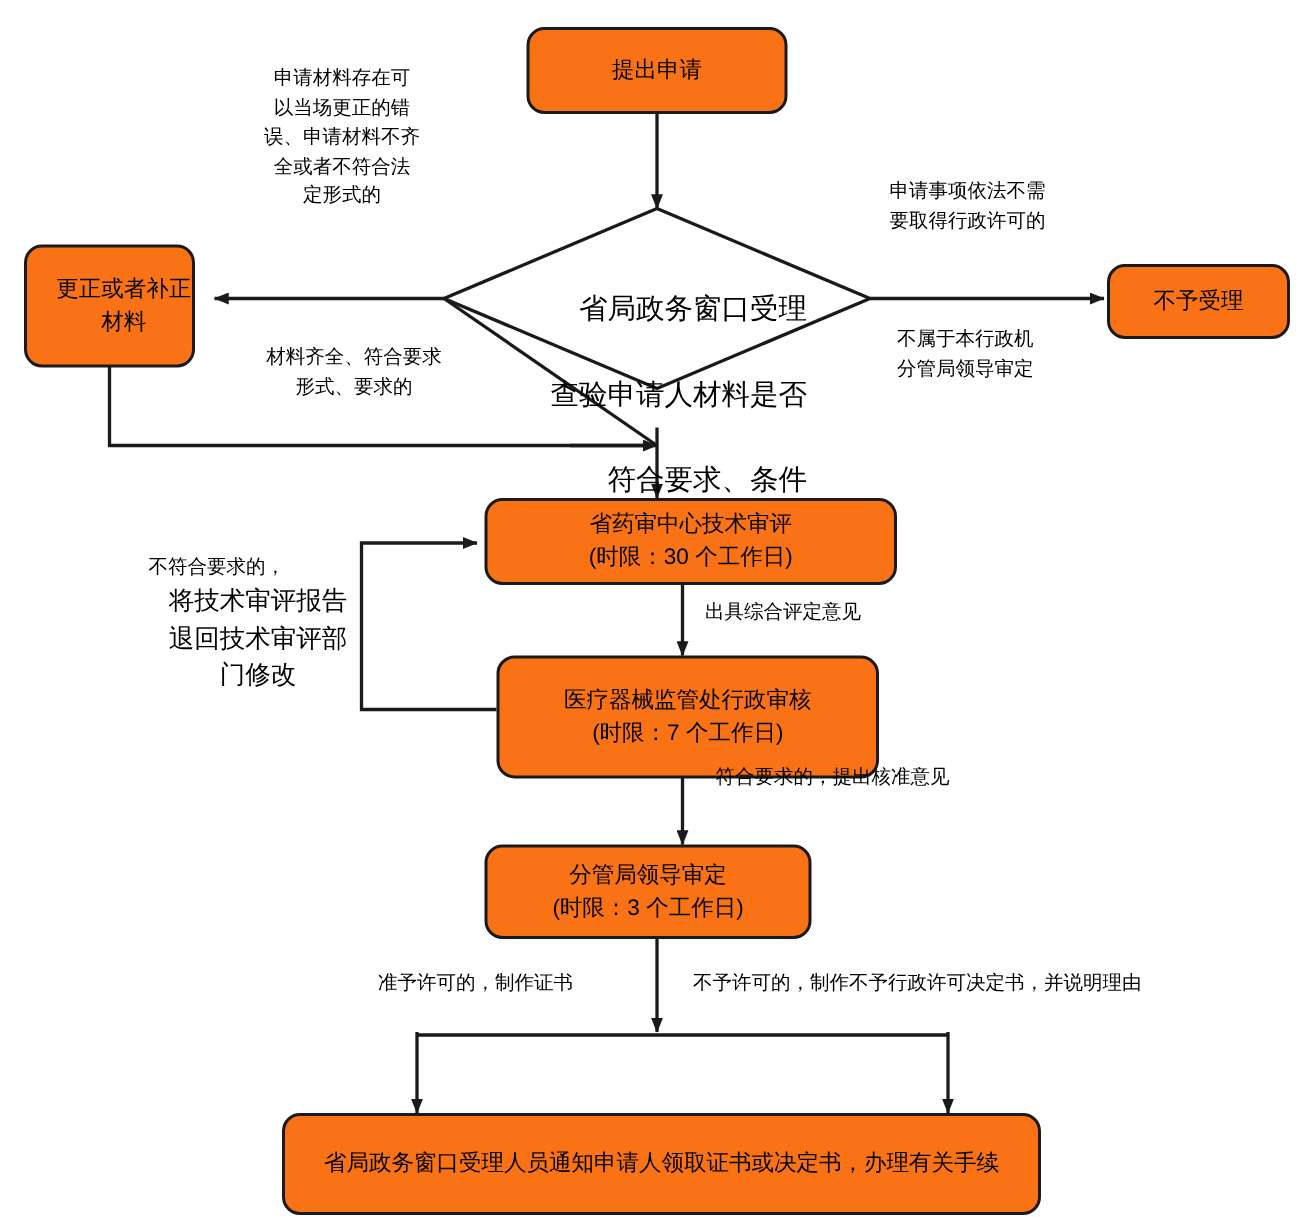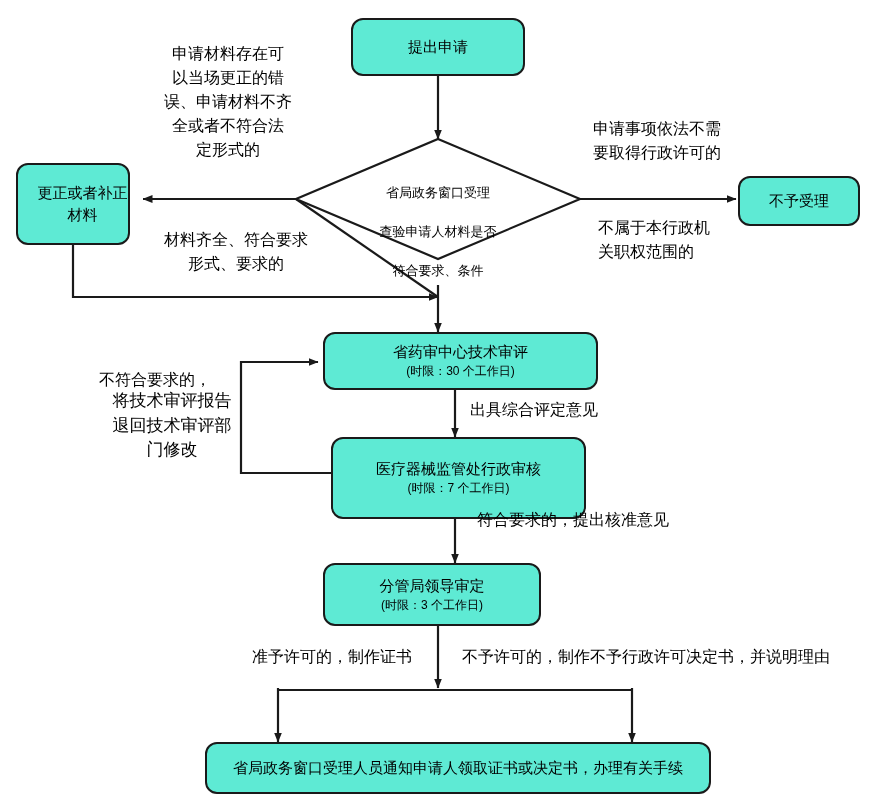--- a/index.html
+++ b/index.html
@@ -1,26 +1,26 @@
 <!DOCTYPE html>
 <html><head>
 <meta charset="utf-8">
 <style>
   html,body{margin:0;padding:0;background:#ffffff;}
   body{font-family:"Liberation Sans","DejaVu Sans",sans-serif;color:#000;}
   #canvas{position:relative;width:876px;height:811px;background:#fff;overflow:hidden;}
-  .node{position:absolute;box-sizing:border-box;border:2px solid #1a1a1a;border-radius:12px;background:#5eead4;
+  .node{position:absolute;box-sizing:border-box;border:2px solid #1a1a1a;border-radius:12px;background:#f97316;
         display:flex;flex-direction:column;align-items:center;justify-content:center;text-align:center;}
   .nlabel{font-size:15px;line-height:1.45;}
-  .nsub{font-size:12px;line-height:1.45;}
-  .lbl{position:absolute;font-size:16px;line-height:1.5;color:#000;white-space:pre-line;}
+  .nsub{font-size:15px;line-height:1.45;}
+  .lbl{position:absolute;font-size:13px;line-height:1.5;color:#000;white-space:pre-line;}
   .lbl.c{text-align:center;}
   .lbl.l{text-align:left;}
   svg.wires{position:absolute;left:0;top:0;width:876px;height:811px;pointer-events:none;}
-  .dia-text{position:absolute;text-align:center;font-size:13px;line-height:1.5;white-space:pre-line;font-family:Liberation Mono, monospace;}
+  .dia-text{position:absolute;text-align:right;font-size:19px;line-height:1.5;white-space:pre-line;}
   .small{font-size:17px;line-height:1.45;}
 </style>
 </head>
 <body>
 
 <div id="canvas">
 
   <svg class="wires" viewBox="0 0 876 811">
     <defs>
       <marker id="ar" markerWidth="10" markerHeight="8" refX="9.5" refY="4" orient="auto" markerUnits="userSpaceOnUse">
@@ -84,35 +84,35 @@
   <div class="node" style="left:331px;top:437px;width:255px;height:82px;">
     <span class="nlabel">医疗器械监管处行政审核</span>
     <span class="nsub">(时限：7 个工作日)</span>
   </div>
 
   <div class="node" style="left:323px;top:563px;width:218px;height:63px;">
     <span class="nlabel">分管局领导审定</span>
     <span class="nsub">(时限：3 个工作日)</span>
   </div>
 
-  <div class="node" style="left:205px;top:742px;width:506px;height:52px;">
+  <div class="node" style="left:188px;top:742px;width:506px;height:68px;">
     <span class="nlabel">省局政务窗口受理人员通知申请人领取证书或决定书，办理有关手续</span>
   </div>
 
   <div class="lbl c" style="left:148px;top:42px;width:160px;">申请材料存在可
 以当场更正的错
 误、申请材料不齐
 全或者不符合法
 定形式的</div>
 
   <div class="lbl l" style="left:593px;top:117px;width:180px;">申请事项依法不需
 要取得行政许可的</div>
 
   <div class="lbl l" style="left:598px;top:216px;width:170px;">不属于本行政机
-关职权范围的</div>
+分管局领导审定</div>
 
   <div class="lbl c" style="left:146px;top:228px;width:180px;">材料齐全、符合要求
 形式、要求的</div>
 
   <div class="lbl l" style="left:99px;top:368px;width:150px;">不符合要求的，</div>
   <div class="lbl c small" style="left:97px;top:389px;width:150px;">将技术审评报告
 退回技术审评部
 门修改</div>
 
   <div class="lbl l" style="left:470px;top:398px;width:200px;">出具综合评定意见</div>

